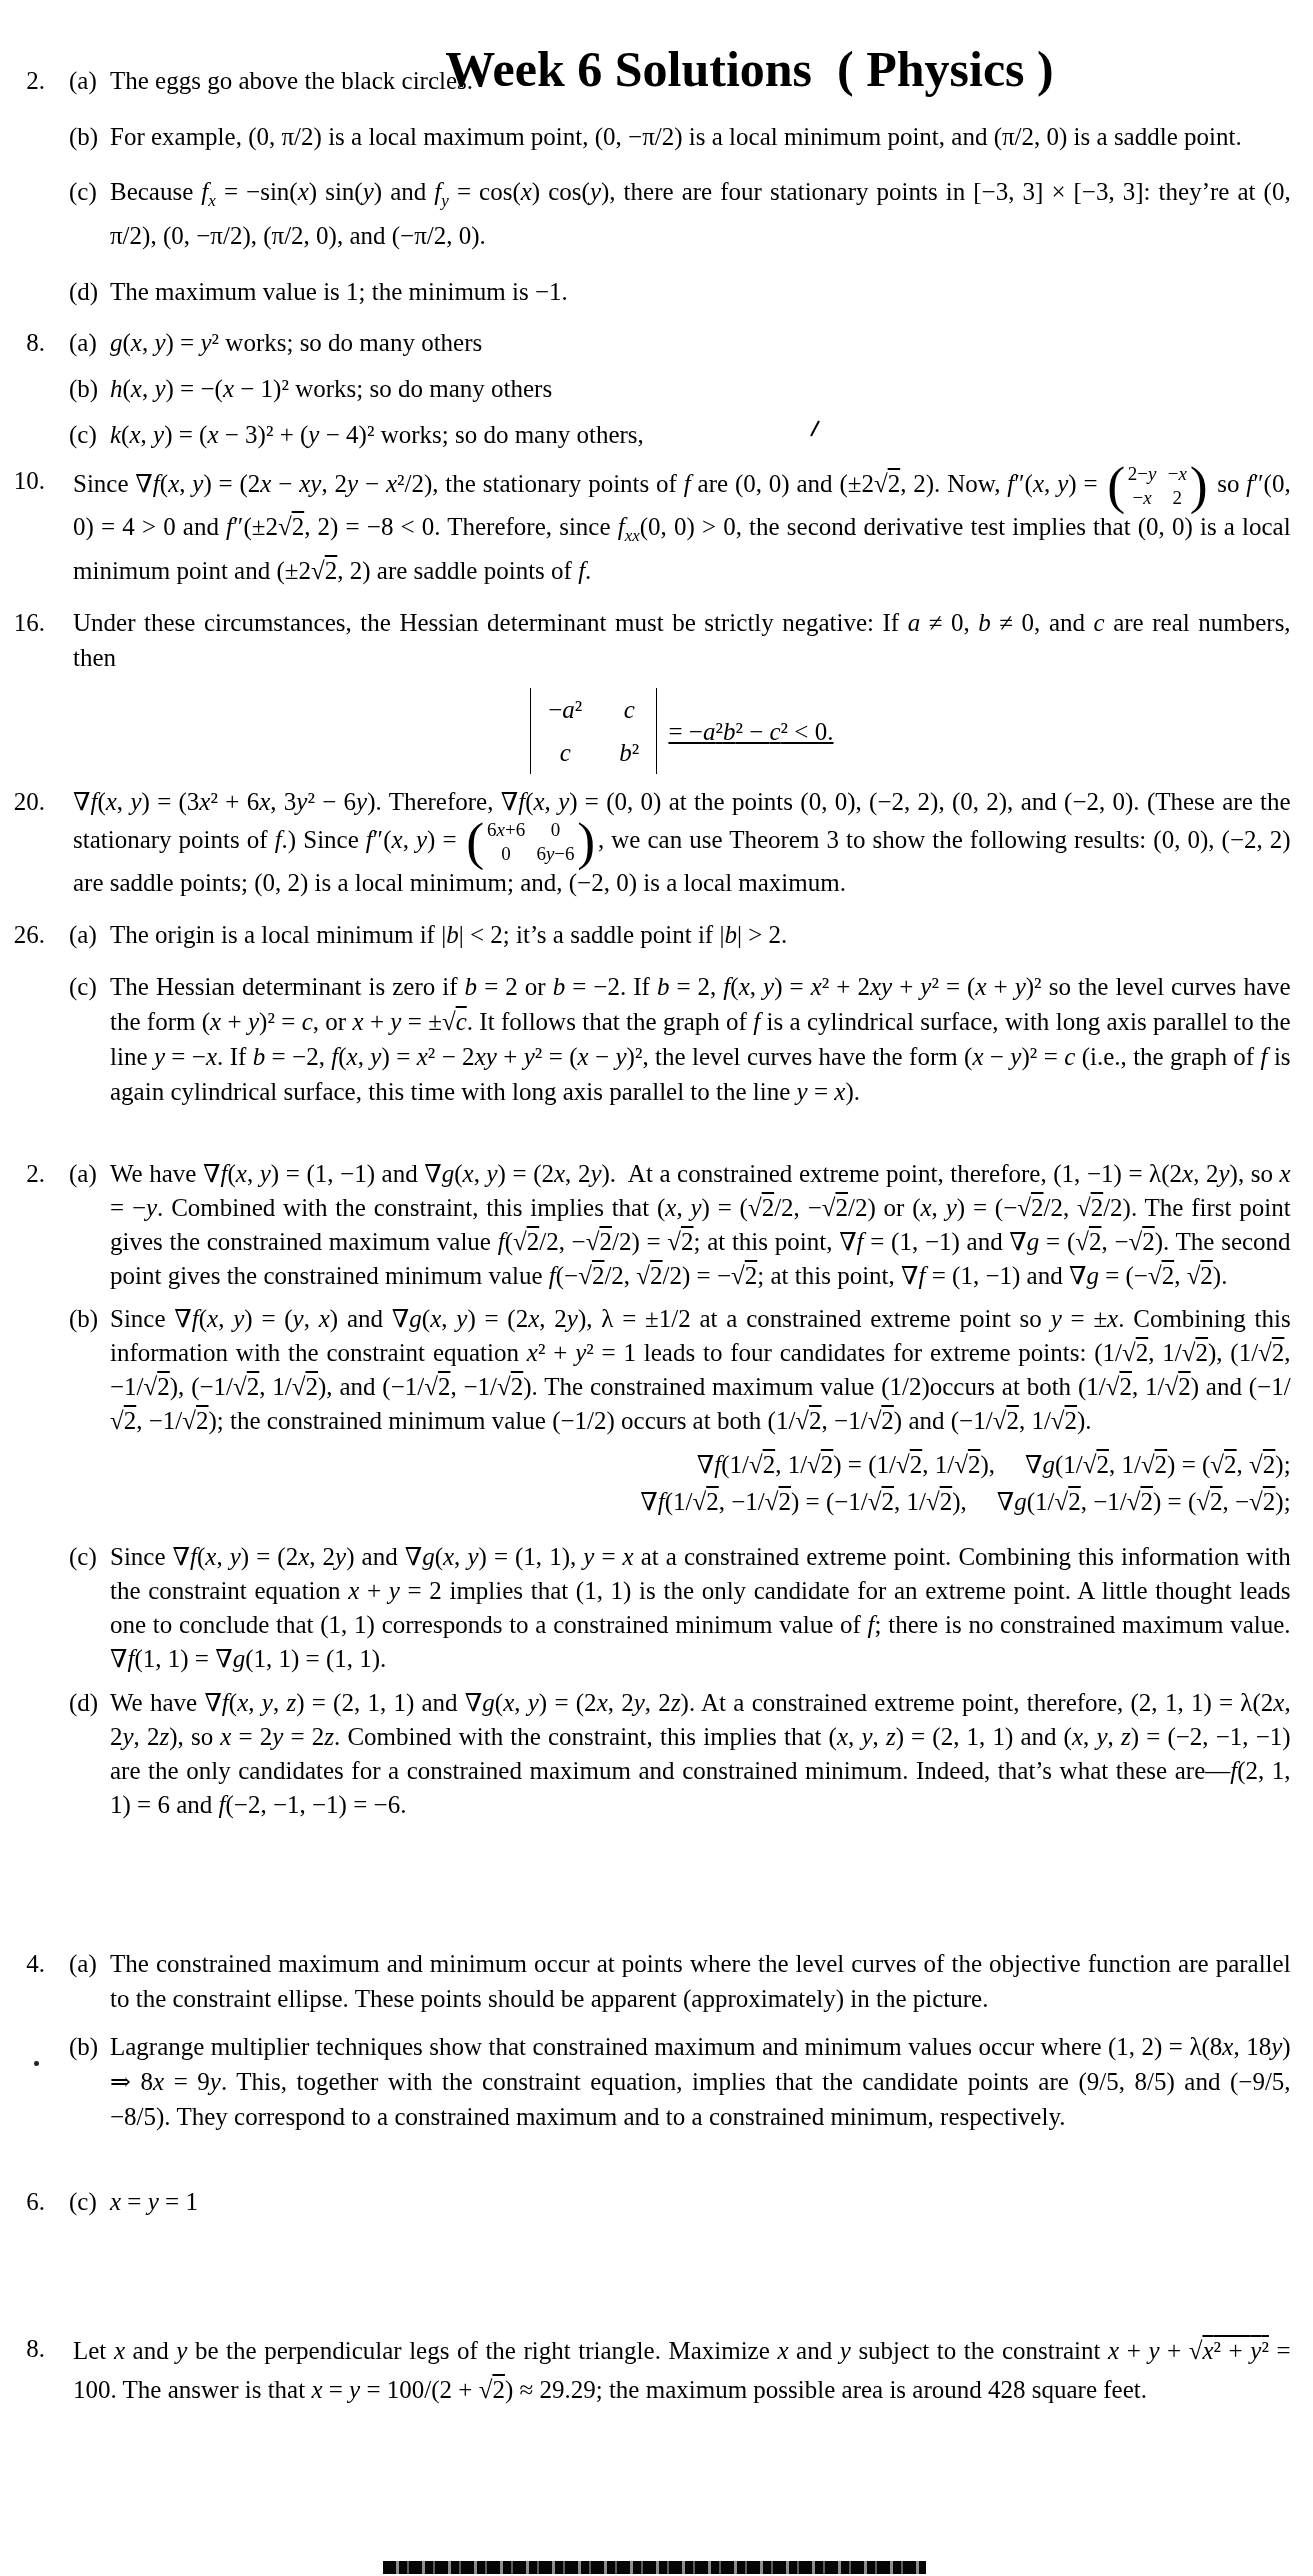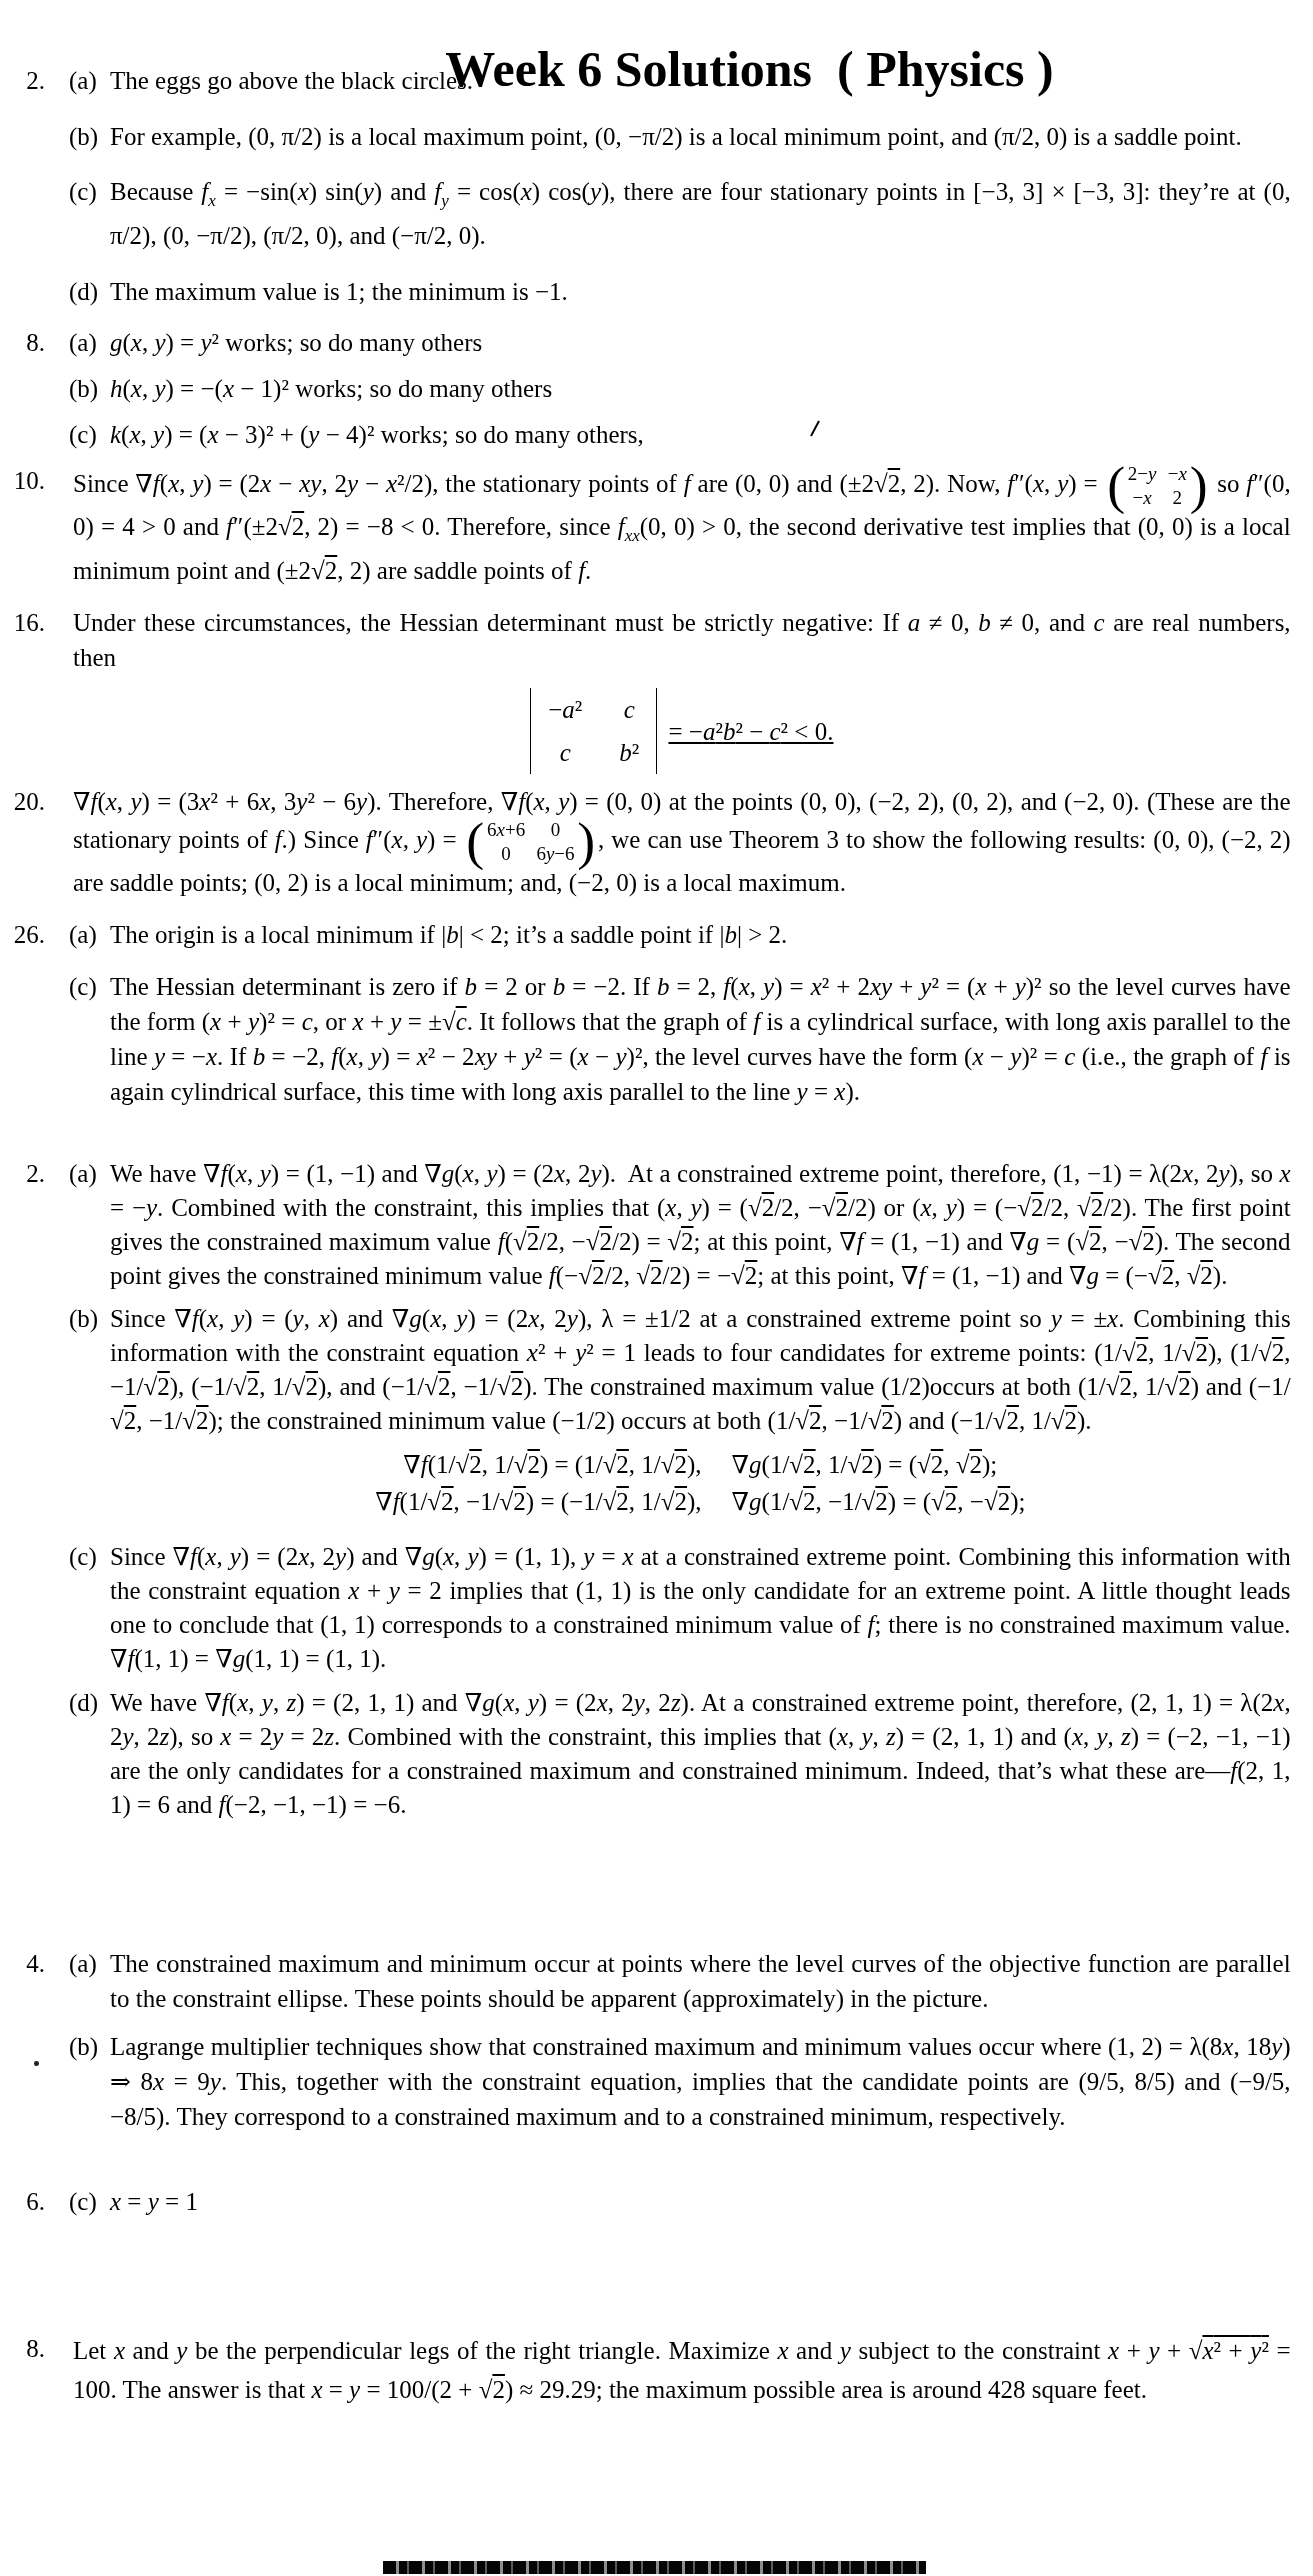--- a/index.html
+++ b/index.html
@@ -30,21 +30,21 @@
   .o{text-decoration:overline;}
   .mx{display:inline-flex;align-items:center;vertical-align:middle;margin:0 2.8px;}
   .br{font-size:215%;line-height:0.85;font-weight:400;}
   .mg{display:inline-grid;grid-template-columns:auto auto;column-gap:11.2px;row-gap:1.9px;
       font-size:76%;line-height:1.15;justify-items:center;padding:0 2.8px;}
   .disp16{margin-top:13px;text-align:center;}
   .dt{display:inline-flex;align-items:center;}
   .dg{display:inline-grid;grid-template-columns:auto auto;column-gap:37px;row-gap:15px;
       border-left:1.9px solid #000;border-right:1.9px solid #000;padding:7.5px 17px;line-height:28px;}
   .deq{margin-left:11.2px;text-decoration:underline;}
-  .mlines{margin:7.5px 0 11.2px 0;text-align:center;}
+  .mlines{margin:7.5px 0 11.2px 0;text-align:right;}
   .mline{line-height:37px;}
   .gap{display:inline-block;width:30px;}
   
   .stray-tick{position:absolute;left:814px;top:420px;width:1.9px;height:17px;background:#000;
               transform:rotate(28deg);}
   .margin-speck{position:absolute;left:34px;top:2061px;width:4.7px;height:4.7px;border-radius:50%;
                 background:#222;}
   .scan-bar{position:absolute;left:383px;top:2561px;width:543px;height:13px;background:#050505;
             overflow:hidden;}
   .scan-bar::after{content:"";display:block;height:100%;

